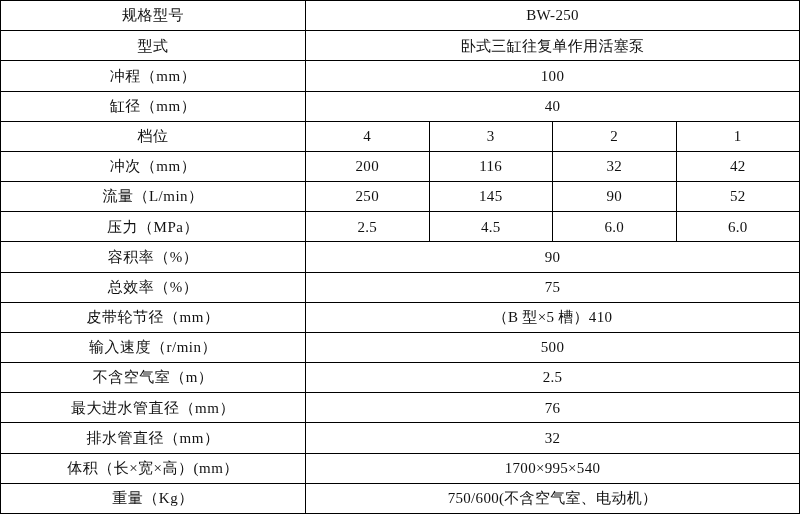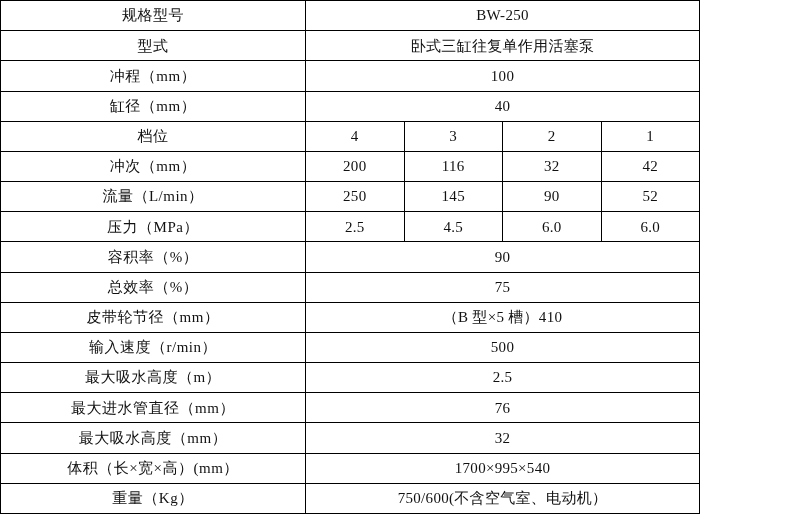--- a/index.html
+++ b/index.html
@@ -9,21 +9,21 @@
   }
   body {
     width: 800px;
     height: 514px;
     font-family: "Liberation Serif", "DejaVu Serif", serif;
     color: #111111;
     overflow: hidden;
   }
   .spec-table {
     border-collapse: collapse;
-    width: 700px;
+    width: 800px;
     height: 514px;
     table-layout: fixed;
   }
   .spec-table td {
     border: 1px solid #000000;
     text-align: center;
     vertical-align: middle;
     font-size: 15px;
     line-height: 1.1;
     padding: 1px 2px;
@@ -100,29 +100,29 @@
       </tr>
       <tr>
         <td class="label-cell">皮带轮节径（mm）</td>
         <td class="value-cell" colspan="4">（B 型×5 槽）410</td>
       </tr>
       <tr>
         <td class="label-cell">输入速度（r/min）</td>
         <td class="value-cell" colspan="4">500</td>
       </tr>
       <tr>
-        <td class="label-cell">最大吸水高度（m）</td>
+        <td class="label-cell">不含空气室（m）</td>
         <td class="value-cell" colspan="4">2.5</td>
       </tr>
       <tr>
         <td class="label-cell">最大进水管直径（mm）</td>
         <td class="value-cell" colspan="4">76</td>
       </tr>
       <tr>
-        <td class="label-cell">最大吸水高度（mm）</td>
+        <td class="label-cell">排水管直径（mm）</td>
         <td class="value-cell" colspan="4">32</td>
       </tr>
       <tr>
         <td class="label-cell">体积（长×宽×高）(mm）</td>
         <td class="value-cell" colspan="4">1700×995×540</td>
       </tr>
       <tr>
         <td class="label-cell">重量（Kg）</td>
         <td class="value-cell" colspan="4">750/600(不含空气室、电动机）</td>
       </tr>

